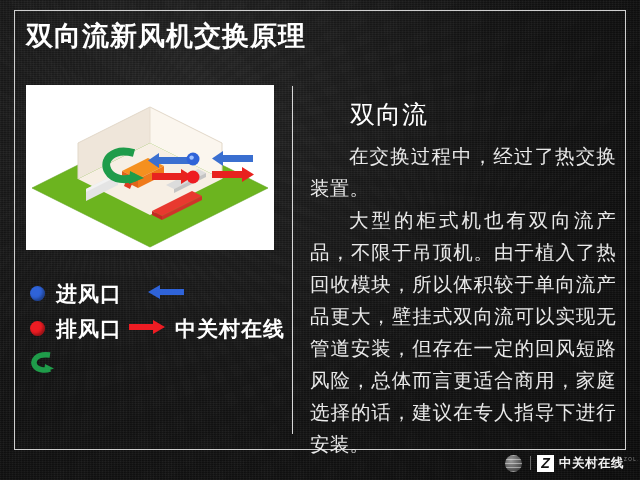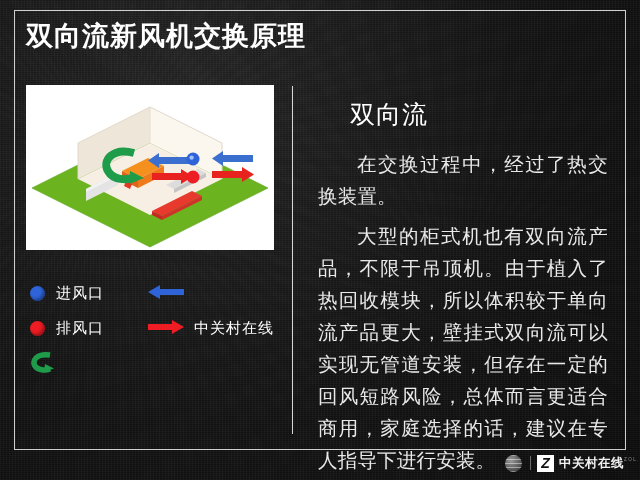--- a/index.html
+++ b/index.html
@@ -88,22 +88,22 @@
     display: flex;
     align-items: center;
     height: 35px;
   }
   .legend-cell {
     display: flex;
     align-items: center;
   }
   .legend-cell.col1 { width: 118px; }
   .legend-label {
-    font-size: 15px;
-    font-weight: normal;
+    font-size: 21px;
+    font-weight: bold;
     color: #ffffff;
     letter-spacing: 1px;
     white-space: nowrap;
   }
   .dot {
     width: 15px;
     height: 15px;
     border-radius: 50%;
     margin-right: 11px;
     flex: none;
@@ -130,21 +130,21 @@
     top: 140px;
     width: 306px;
     font-size: 19.5px;
     line-height: 32px;
     color: #e9e9e9;
     text-align: justify;
     text-justify: inter-character;
     letter-spacing: 0.2px;
   }
   #body-text p {
-    margin: 8px;
+    margin: 0;
     text-indent: 2em;
   }
 
   
   #logo {
     position: absolute;
     left: 505px;
     top: 452px;
     display: flex;
     align-items: center;

